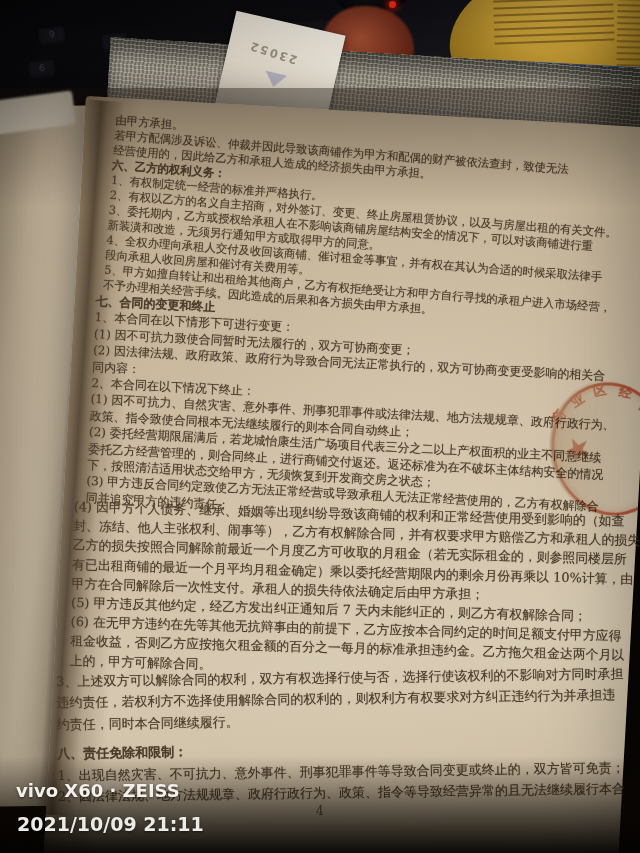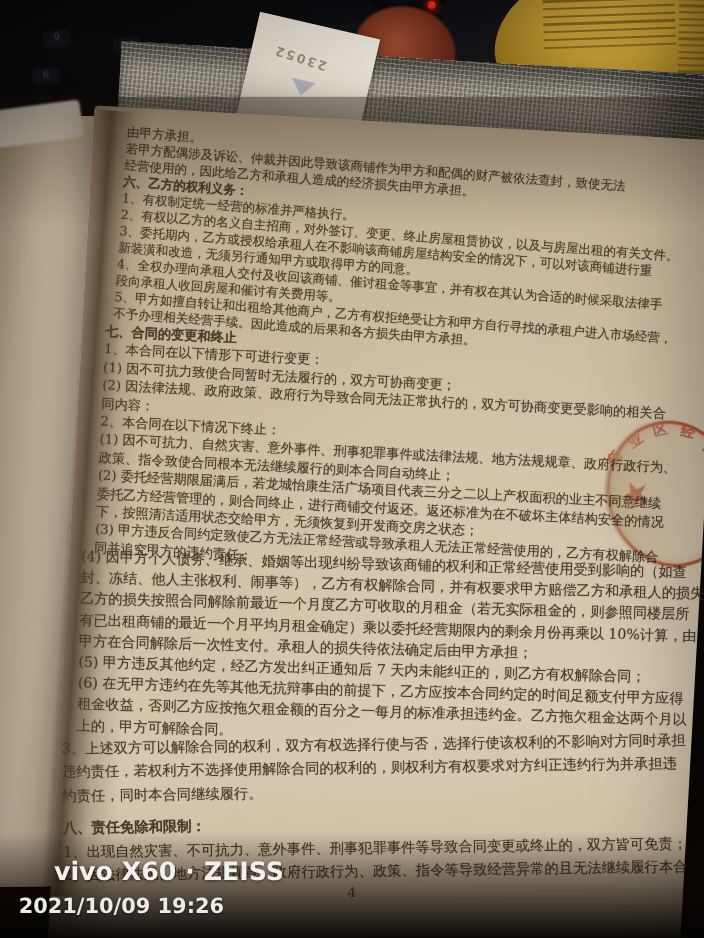--- a/index.html
+++ b/index.html
@@ -112,21 +112,21 @@
   
   .shade-top{left:0;top:88px;width:100%;height:120px;z-index:8;
     background:linear-gradient(rgba(22,13,6,.38),transparent);}
   .shade-bottom{left:0;top:756px;width:100%;height:97px;z-index:8;
     background:linear-gradient(transparent,rgba(14,9,4,.55) 55%,rgba(6,4,2,.95) 100%);}
   .vignette{inset:0;z-index:8;box-shadow:inset 0 0 95px rgba(0,0,0,.38);}
 
   
   .wm{z-index:10;font-family:"DejaVu Sans","Liberation Sans",sans-serif;color:#f2f0ec;
     text-shadow:0 1px 3px rgba(0,0,0,.55);}
-  .wm-model{left:16px;top:780px;font-size:23px;font-weight:700;margin-left:33px;}
+  .wm-model{left:16px;top:780px;font-size:18px;font-weight:700;}
   .wm-time{left:17px;top:813px;font-size:19px;font-weight:600;color:#edebe6;}
 </style>
 </head>
 <body>
 
 <div class="photo">
 
   <div class="calculator">
     <span class="calc-key k1">9</span>
     <span class="calc-key k2">6</span>
@@ -228,15 +228,15 @@
 
     <span class="stamp-star">★</span>
     <div class="stamp-fade"></div>
   </div>
 
   <div class="shade-top"></div>
   <div class="shade-bottom"></div>
   <div class="vignette"></div>
 
   <div class="wm wm-model">vivo X60 · ZEISS</div>
-  <div class="wm wm-time">2021/10/09 19:26</div>
+  <div class="wm wm-time">2021/10/09 21:11</div>
 
 </div>
 
 </body></html>

